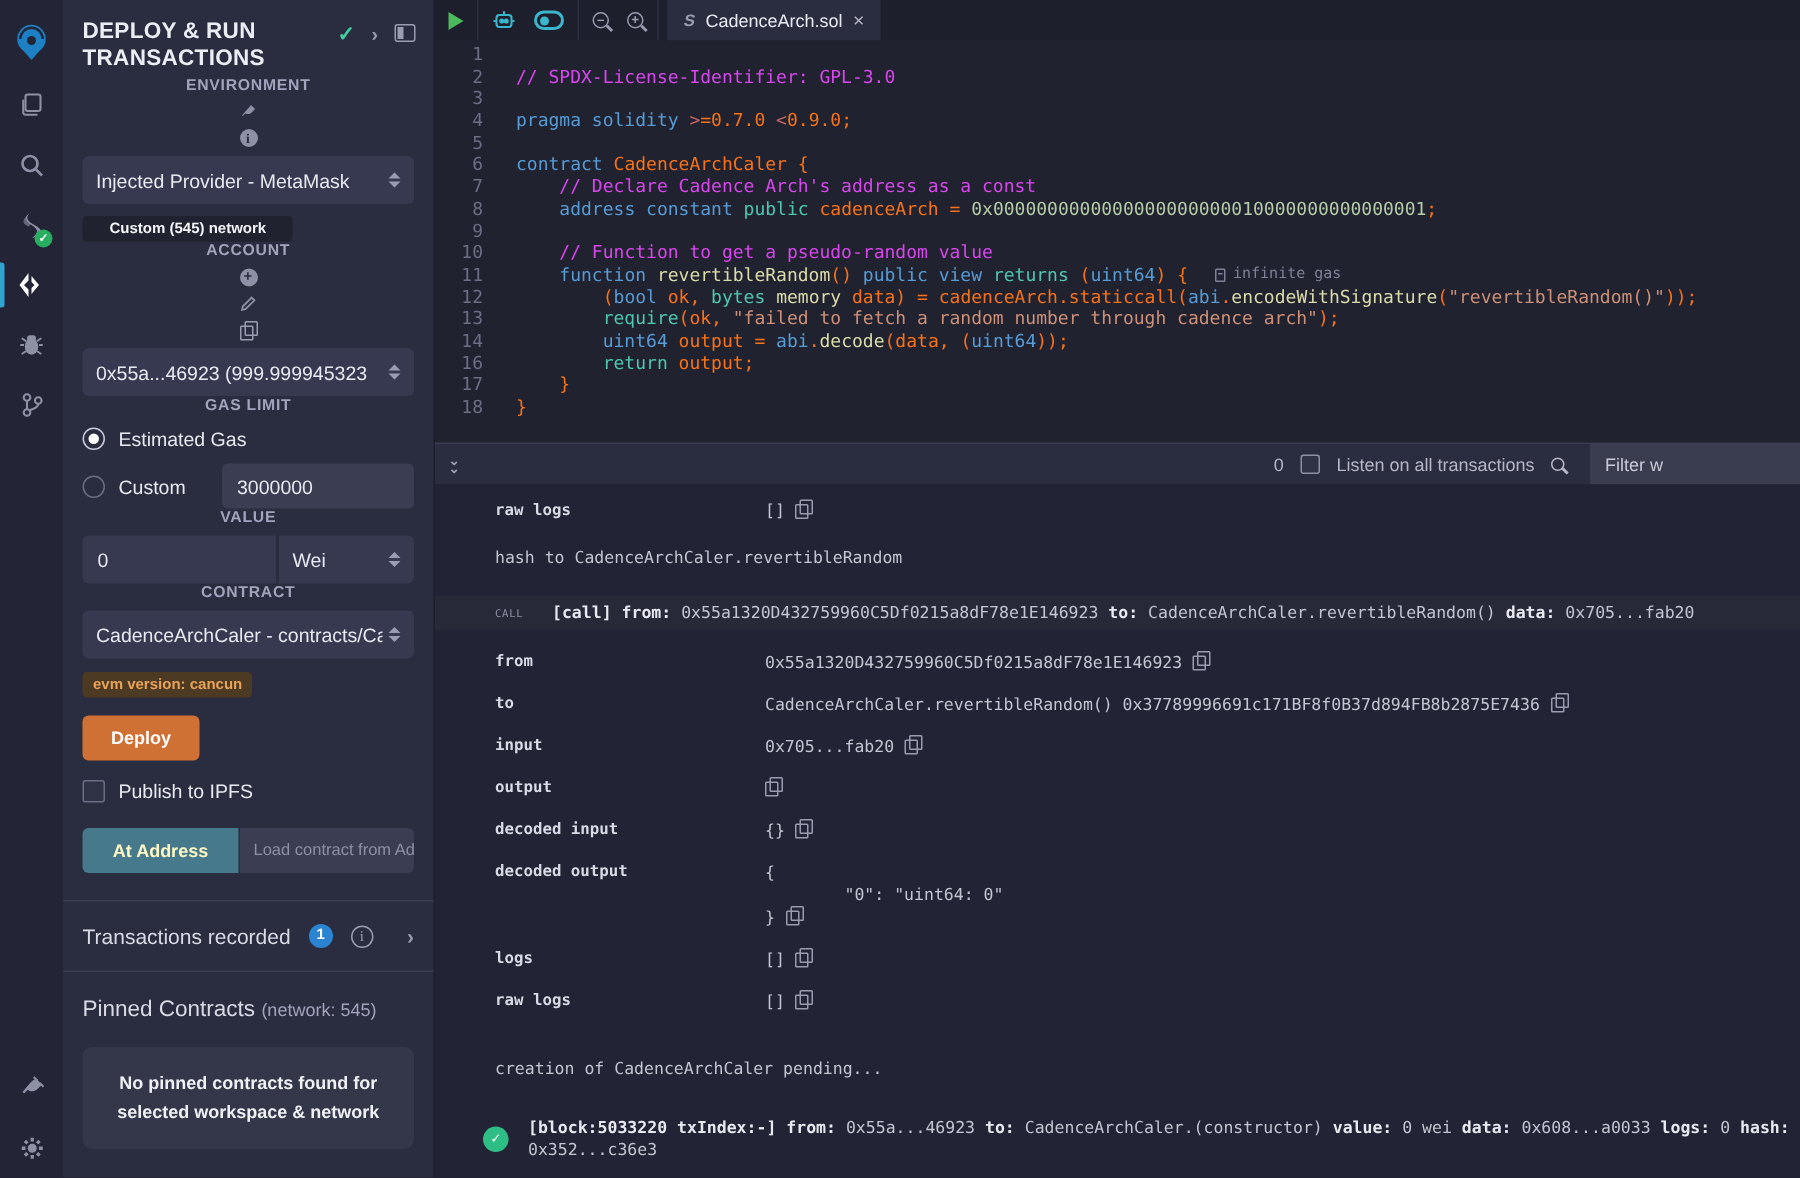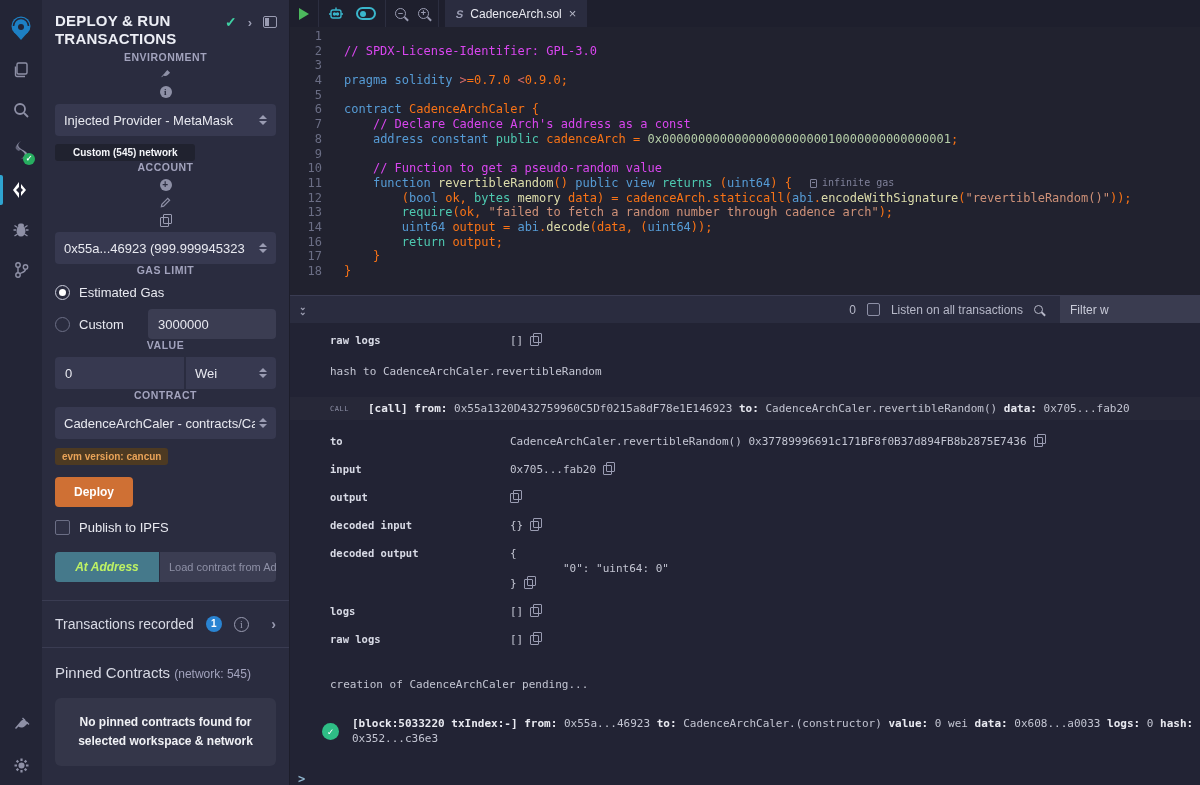--- a/index.html
+++ b/index.html
@@ -49,21 +49,21 @@
 
   .value-row { display:flex; margin-top:6px; gap:2px; }
   .value-input { flex:1; height:32px; background:#373950; border-radius:4px 0 0 4px; color:#e8e9f0; font-size:13px; display:flex; align-items:center; padding:0 10px; }
   .wei-sel { width:90px; height:32px; background:#373950; border-radius:0 4px 4px 0; color:#e8e9f0; font-size:13px; display:flex; align-items:center; justify-content:space-between; padding:0 9px; }
 
   .deploy-btn { margin-top:12px; width:78px; height:30px; background:#cf7034; border:none; border-radius:4px; color:#fff; font-size:12px; font-weight:bold; font-family:inherit; display:flex; align-items:center; justify-content:center; }
   .chk-row { display:flex; align-items:center; gap:9px; margin-top:13px; color:#e8e9f0; font-size:13px; }
   .chk { width:15px; height:15px; border:1px solid #6b6e85; border-radius:2px; background:#2f3145; flex:none; }
 
   .ataddr-row { display:flex; margin-top:17px; gap:1px; }
-  .ataddr-btn { width:104px; height:30px; flex:none; background:#45798b; border:none; border-radius:4px 0 0 4px; color:#bef264; font-size:12px; font-weight:bold; font-family:inherit;font-style:italic; }
+  .ataddr-btn { width:104px; height:30px; flex:none; background:#45798b; border:none; border-radius:4px 0 0 4px; color:#fef9c3; font-size:12px; font-weight:bold; font-family:inherit; }
   .ataddr-input { flex:1; height:30px; background:#3b3d52; border-radius:0 4px 4px 0; color:#8e90a6; font-size:11px; display:flex; align-items:center; padding:0 9px; white-space:nowrap; overflow:hidden; }
 
   .divider { border-top:1px solid #3a3c52; margin-top:18px; }
   .tx-rec { display:flex; align-items:center; gap:12px; padding:15px 13px; color:#d8dae5; font-size:14px; }
   .count-badge { width:16px; height:16px; border-radius:50%; background:#2a84d2; color:#fff; font-size:10px; font-weight:bold; text-align:center; line-height:16px; flex:none; }
   .info-outline { width:15px; height:15px; border-radius:50%; border:1px solid #9a9cb2; color:#9a9cb2; font-size:10px; text-align:center; line-height:14px; font-family:"Liberation Serif",serif; }
   .tx-chev { margin-left:auto; color:#9a9cb2; font-size:14px; font-weight:bold; }
 
   .pinned-title { margin-top:16px; color:#d8dae5; font-size:15px; }
   .pinned-sub { color:#a2a3bd; font-size:12px; }
@@ -436,20 +436,24 @@
             <span class="t-label">raw logs</span>
             <span class="t-val"><span>[]</span><span class="cp"></span></span>
           </div>
           <div class="call-to">hash to CadenceArchCaler.revertibleRandom</div>
           <div class="call-line">
             <span class="mini-tag">call</span>
             <span class="block-text"><span class="seg-b">[call] </span><span class="seg-b">from: </span><span class="seg-n">0x55a1320D432759960C5Df0215a8dF78e1E146923 </span><span class="seg-b">to: </span><span class="seg-n">CadenceArchCaler.revertibleRandom() </span><span class="seg-b">data: </span><span class="seg-n">0x705...fab20</span></span>
           </div>
           <div class="rows-wrap">
             <div class="t-row">
+              <span class="t-label">from</span>
+              <span class="t-val"><span>0x55a1320D432759960C5Df0215a8dF78e1E146923</span><span class="cp"></span></span>
+            </div>
+            <div class="t-row">
               <span class="t-label">to</span>
               <span class="t-val"><span>CadenceArchCaler.revertibleRandom() 0x37789996691c171BF8f0B37d894FB8b2875E7436</span><span class="cp"></span></span>
             </div>
             <div class="t-row">
               <span class="t-label">input</span>
               <span class="t-val"><span>0x705...fab20</span><span class="cp"></span></span>
             </div>
             <div class="t-row">
               <span class="t-label">output</span>
               <span class="t-val"><span class="cp"></span></span>

